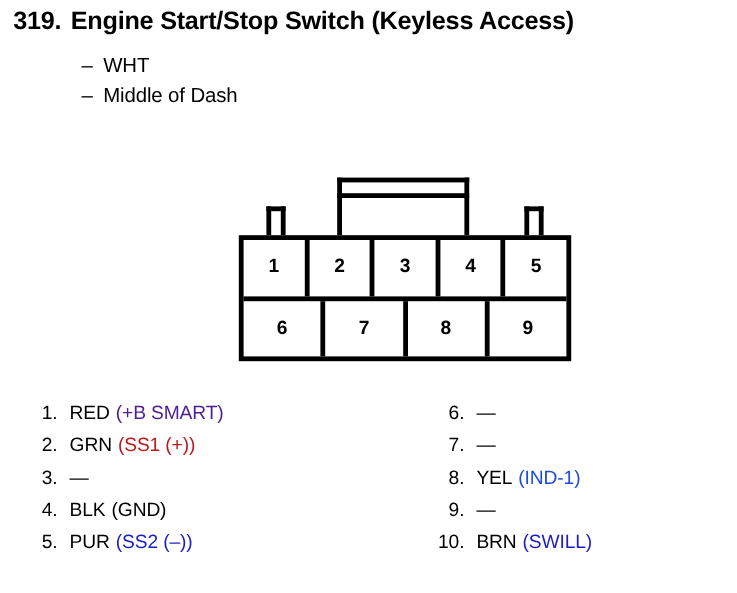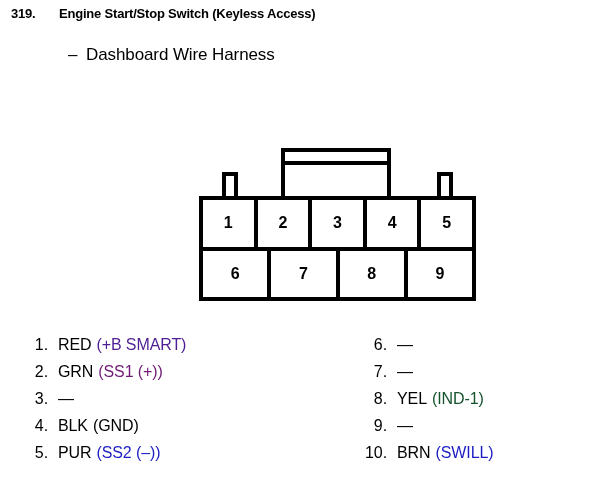--- a/index.html
+++ b/index.html
@@ -22,21 +22,21 @@
     position: absolute;
     left: 0;
     top: 0;
     width: 614px;
   }
   #title-row {
     position: absolute;
     left: 11px;
     top: 6px;
     white-space: nowrap;
-    font-size: 13px;
+    font-size: 21px;
     font-weight: bold;
     letter-spacing: -0.2px;
   }
   #title-number {
     display: inline-block;
     min-width: 48px;
   }
   #title-text {
     display: inline-block;
   }
@@ -167,21 +167,22 @@
   .legend-wire:empty { display: none; }
 </style>
 </head>
 <body>
 
 <div id="header">
   <div id="title-row">
     <span id="title-number">319.</span><span id="title-text">Engine Start/Stop Switch (Keyless Access)</span>
   </div>
   <div id="subitems">
-      <div class="subitem"><span class="subitem-dash">–</span><span>Dashboard Wire Harness</span></div>
+      <div class="subitem"><span class="subitem-dash">–</span><span>WHT</span></div>
+      <div class="subitem"><span class="subitem-dash">–</span><span>Middle of Dash</span></div>
     </div>
 </div>
 
 <div id="connector">
   <div id="center-tab"></div>
   <div id="center-tab-bar"></div>
   <div class="notch" id="notch-left"></div>
   <div class="notch" id="notch-right"></div>
   <div id="pin-grid">
       <div class="pin-row">
@@ -202,21 +203,21 @@
 
 <div class="legend" id="legend-left">
     <div class="legend-row">
       <span class="legend-num">1.</span>
       <span class="legend-wire">RED</span>
       <span class="legend-sig" style="color: #4c1d95;">(+B SMART)</span>
     </div>
     <div class="legend-row">
       <span class="legend-num">2.</span>
       <span class="legend-wire">GRN</span>
-      <span class="legend-sig" style="color: #701a75;">(SS1 (+))</span>
+      <span class="legend-sig" style="color: #b91c1c;">(SS1 (+))</span>
     </div>
     <div class="legend-row">
       <span class="legend-num">3.</span>
       <span class="legend-wire">—</span>
     </div>
     <div class="legend-row">
       <span class="legend-num">4.</span>
       <span class="legend-wire">BLK</span>
       <span class="legend-sig" style="color: #000000; text-align: center;">(GND)</span>
     </div>
@@ -231,21 +232,21 @@
       <span class="legend-num">6.</span>
       <span class="legend-wire">—</span>
     </div>
     <div class="legend-row">
       <span class="legend-num">7.</span>
       <span class="legend-wire">—</span>
     </div>
     <div class="legend-row">
       <span class="legend-num">8.</span>
       <span class="legend-wire">YEL</span>
-      <span class="legend-sig" style="color: #14532d;">(IND-1)</span>
+      <span class="legend-sig" style="color: #1d4ed8;">(IND-1)</span>
     </div>
     <div class="legend-row">
       <span class="legend-num">9.</span>
       <span class="legend-wire">—</span>
     </div>
     <div class="legend-row">
       <span class="legend-num">10.</span>
       <span class="legend-wire">BRN</span>
       <span class="legend-sig" style="color: rgb(29, 29, 196);">(SWILL)</span>
     </div>

